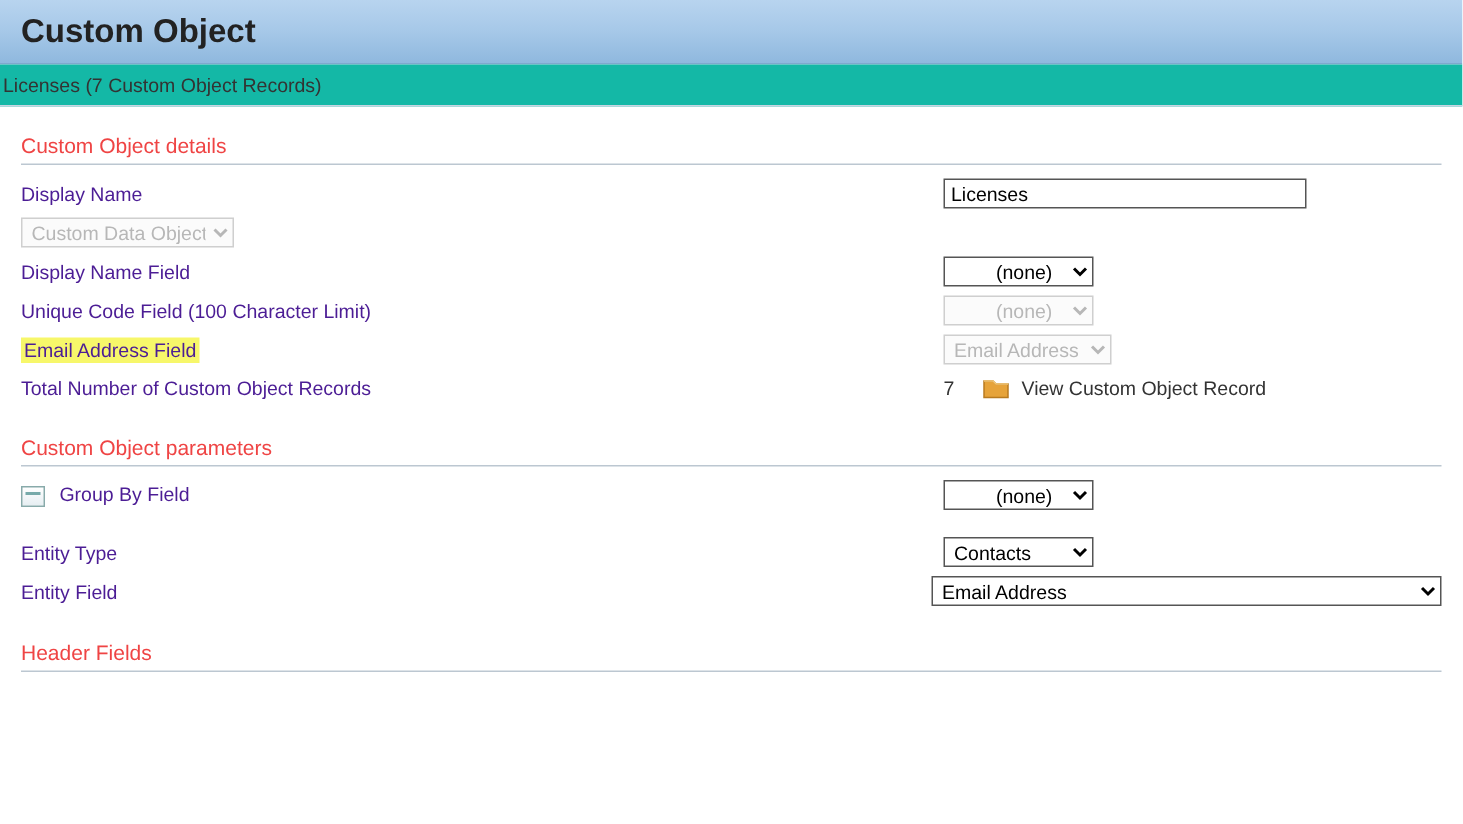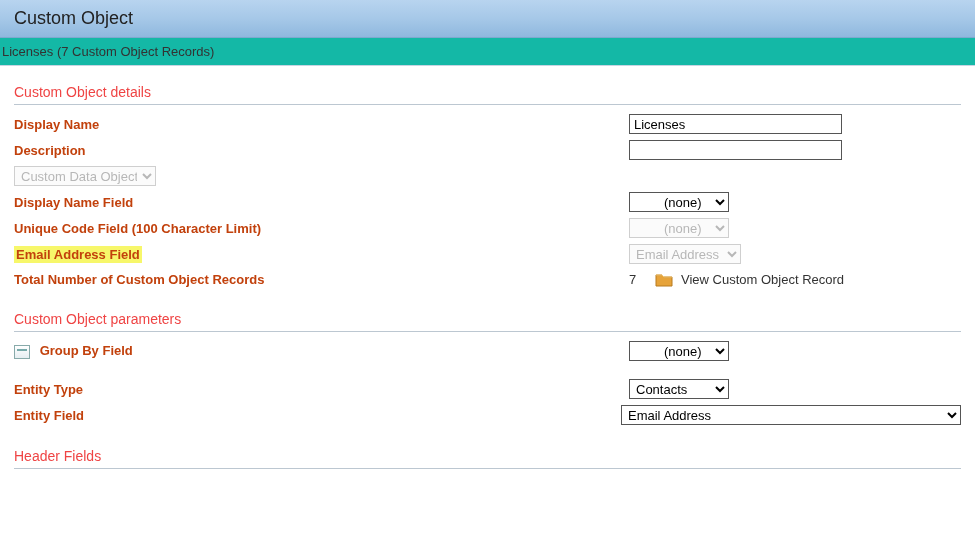--- a/index.html
+++ b/index.html
@@ -11,22 +11,22 @@
     width: 975px;
     height: 549px;
     overflow: hidden;
   }
   .header {
     background: linear-gradient(to bottom, #b8d4ef 0%, #a6c8e8 50%, #8fb8de 100%);
     padding: 8px 14px;
     border-bottom: 1px solid #7ea8ce;
   }
   .header h1 {
-    font-size: 18px;
-    font-weight: normal;
+    font-size: 22px;
+    font-weight: bold;
     color: #222;
   }
   .subheader {
     background: #14b8a6;
     padding: 6px 2px;
     border-bottom: 1px solid #c7d5e2;
     font-size: 13px;
     color: #333;
   }
   .content {
@@ -40,41 +40,40 @@
     margin-bottom: 6px;
   }
   .row {
     display: flex;
     align-items: center;
     padding: 3px 0;
     min-height: 24px;
   }
   .label-col {
     width: 615px;
-    color: #c2410c;
-    font-size: 13px;
-    font-weight: bold;
+    color: #4c1d95;
+    font-size: 13px;
   }
   .value-col {
     flex: 1;
     display: flex;
     align-items: center;
     gap: 8px;
   }
   .highlight {
     background: #f7f76a;
     padding: 1px 2px;
     display: inline-block;
   }
   input[type="text"] {
     border: 1px solid #555;
     padding: 2px 4px;
     font-size: 13px;
     height: 20px;
-    width: 213px;
+    width: 242px;
   }
   select {
     border: 1px solid #555;
     padding: 1px 2px;
     font-size: 13px;
     height: 20px;
     background: #fff;
   }
   select.disabled {
     color: #999;
@@ -124,26 +123,20 @@
 
   <div class="section-title">Custom Object details</div>
 
   <div class="row">
     <div class="label-col">Display Name</div>
     <div class="value-col">
       <input type="text" value="Licenses" style="">
     </div>
   </div>
 
-  <div class="row">
-    <div class="label-col">Description</div>
-    <div class="value-col">
-      <input type="text" value="" style="">
-    </div>
-  </div>
 
   <div class="row">
     <div class="value-col">
       <select class="disabled sel-type" disabled="">
         <option>Custom Data Objects</option>
       </select>
     </div>
   </div>
 
   <div class="row">

